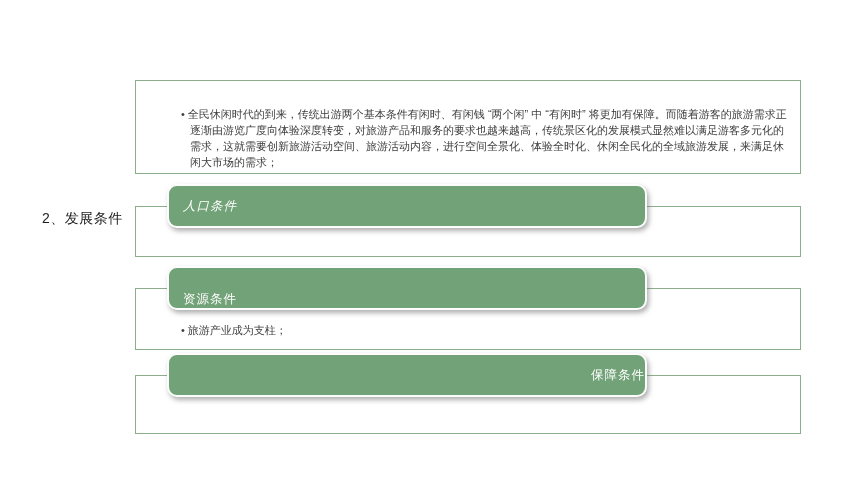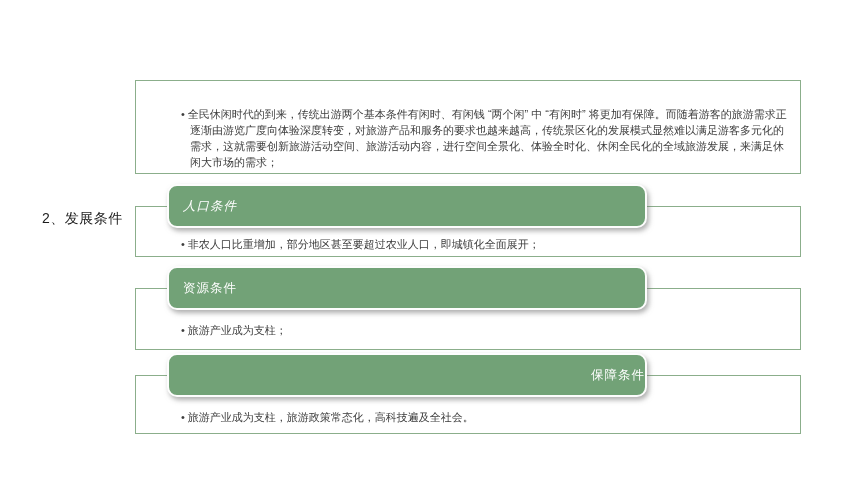--- a/index.html
+++ b/index.html
@@ -20,21 +20,21 @@
   .f2 { top:206px; height:49px; }
   .f3 { top:288px; height:60px; }
   .f4 { top:375px; height:57px; }
   
   .hdr {
     position:absolute; left:167px; width:462px; height:40px;
     background:#72a277; border:2px solid #fdfdfd; border-radius:10px;
     box-shadow:2px 3px 5px rgba(110,110,110,0.55);
     display:flex; align-items:center; padding-left:14px; box-sizing:content-box;
   }
-  .h1 { top:56px; } .h2 { top:184px;font-style:italic; } .h3 { top:266px; } .h4 { top:353px;justify-content:flex-end; }
+  .h1 { top:56px; } .h2 { top:184px;font-style:italic; } .h3 { top:266px;align-items:flex-end; } .h4 { top:353px;justify-content:flex-end; }
   .hdr .title { color:#ffffff; font-size:12.5px; letter-spacing:1px; }
   
   .body {
     position:absolute; left:181px; width:606px;
     font-size:11px; line-height:16px; color:#3c3c3c;
   }
   .c1 { top:106px; } .c2 { top:236px; } .c3 { top:322px; } .c4 { top:409px; }
   .bullet { padding-left:9px; text-indent:-9px; }
   .bullet::before { content:"•"; margin-right:3px; }
 </style>
@@ -44,36 +44,30 @@
 <div class="canvas">
 
   <div class="section-label">2、发展条件</div>
 
   <div class="frame f1"></div>
   <div class="body c1">
     <div class="bullet">全民休闲时代的到来，传统出游两个基本条件有闲时、有闲钱 “两个闲” 中 “有闲时” 将更加有保障。而随着游客的旅游需求正逐渐由游览广度向体验深度转变，对旅游产品和服务的要求也越来越高，传统景区化的发展模式显然难以满足游客多元化的需求，这就需要创新旅游活动空间、旅游活动内容，进行空间全景化、体验全时化、休闲全民化的全域旅游发展，来满足休闲大市场的需求；</div>
   </div>
 
   <div class="frame f2"></div>
-  <div class="body c2">
-    <div class="bullet">非农人口比重增加，部分地区甚至要超过农业人口，即城镇化全面展开；</div>
-  </div>
   <div class="hdr h2">
     <span class="title">人口条件</span>
   </div>
 
   <div class="frame f3"></div>
   <div class="body c3">
     <div class="bullet">旅游产业成为支柱；</div>
   </div>
   <div class="hdr h3">
     <span class="title">资源条件</span>
   </div>
 
   <div class="frame f4"></div>
-  <div class="body c4">
-    <div class="bullet">旅游产业成为支柱，旅游政策常态化，高科技遍及全社会。</div>
-  </div>
   <div class="hdr h4">
     <span class="title">保障条件</span>
   </div>
 
 </div>
 
 </body></html>

